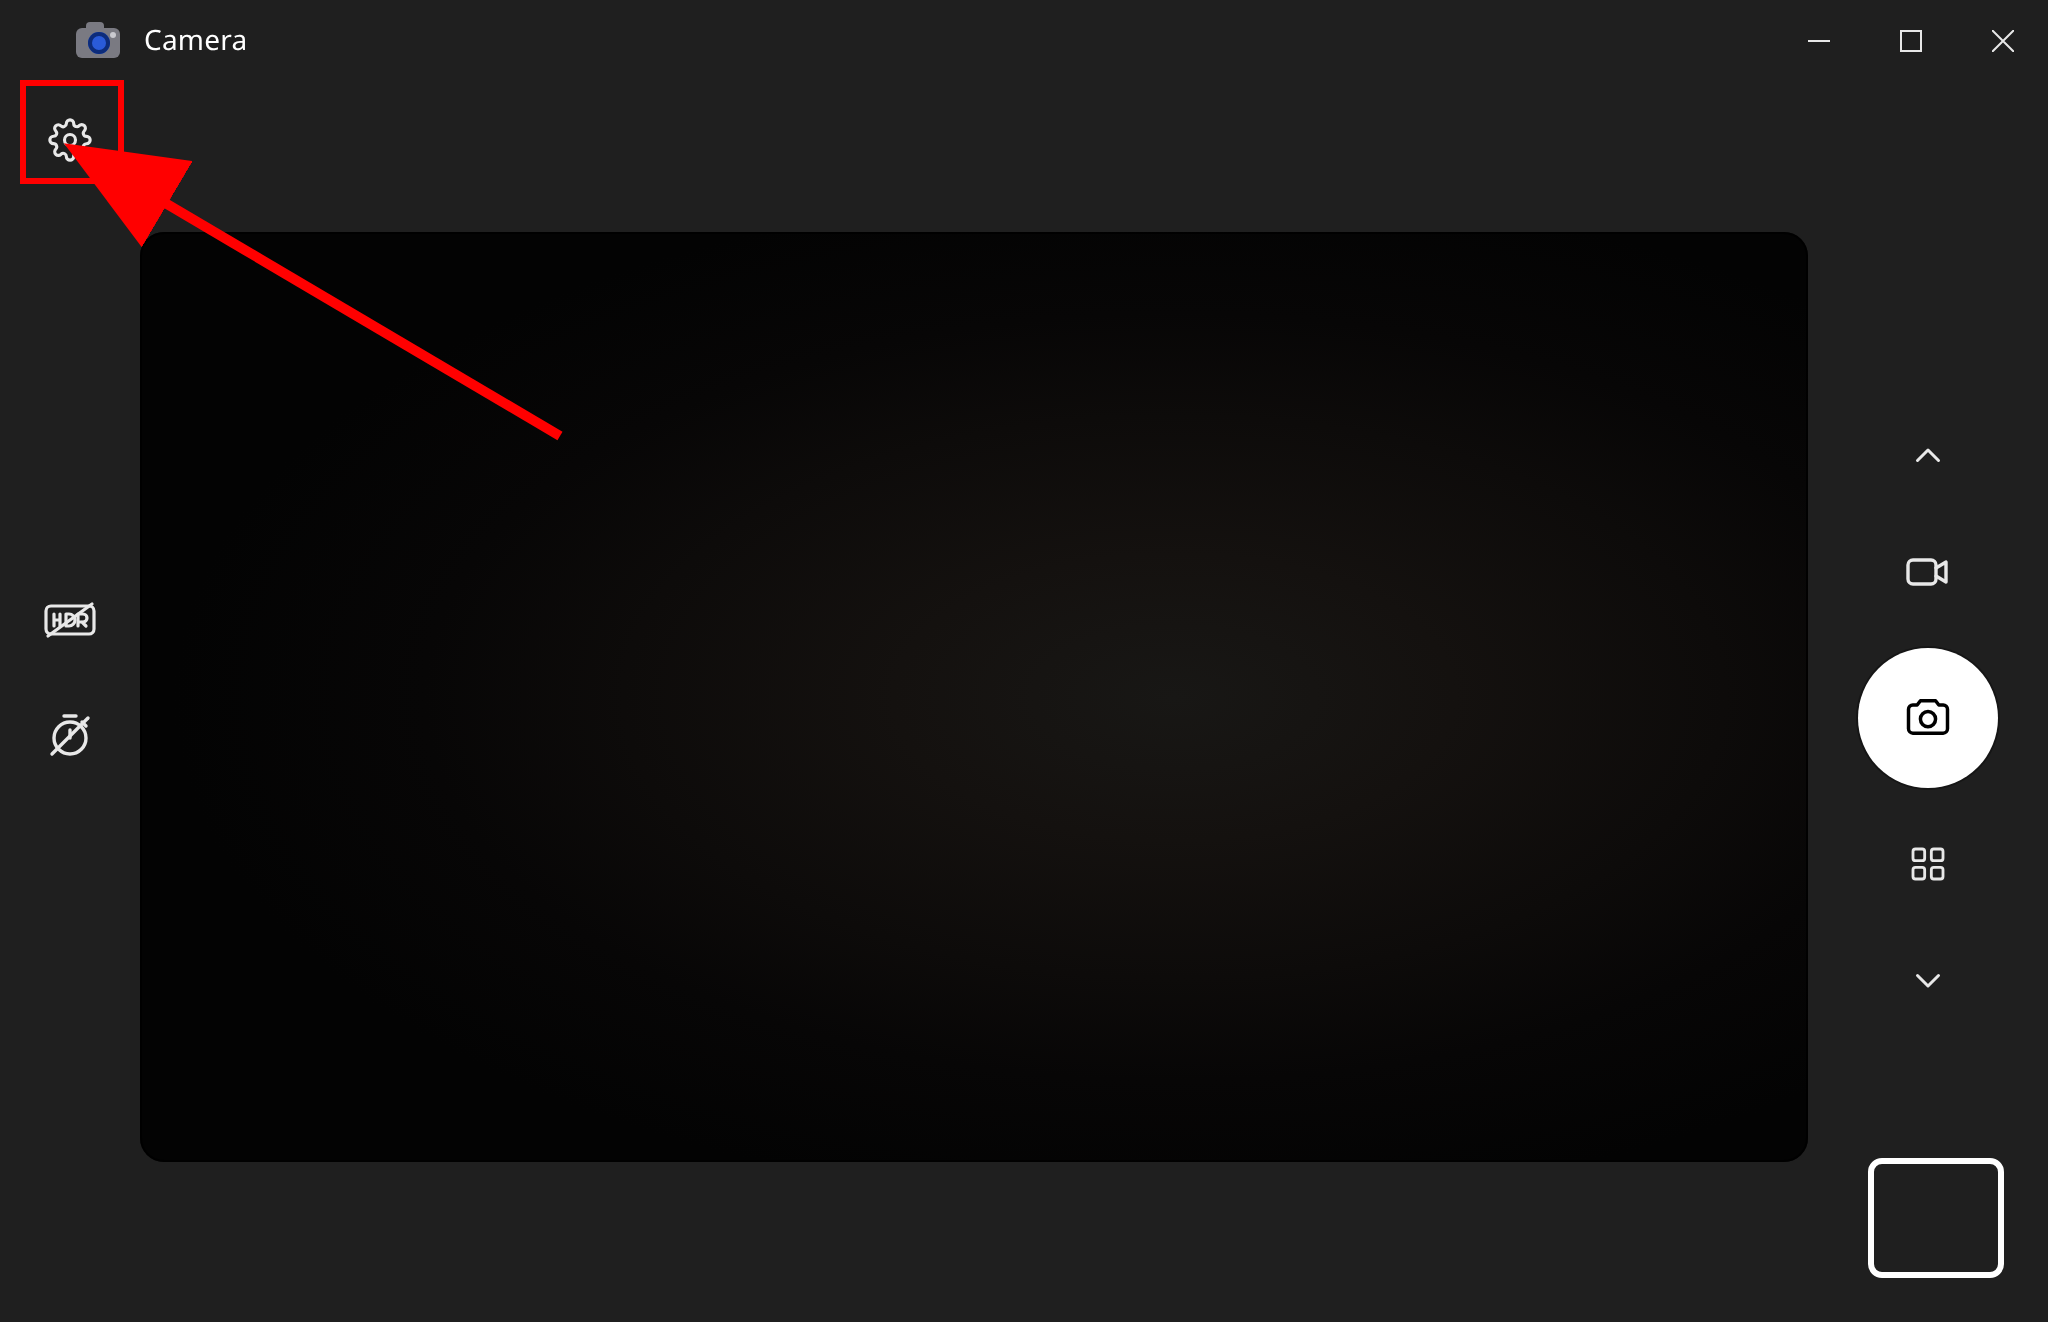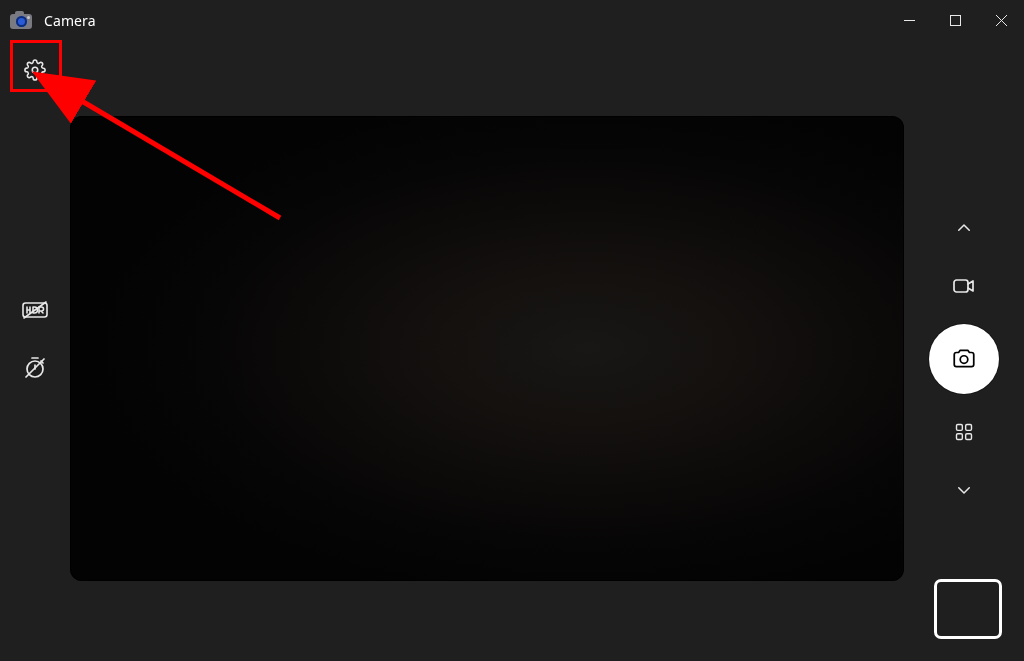--- a/index.html
+++ b/index.html
@@ -3,21 +3,21 @@
   <meta charset="utf-8">
   <style>
     * { box-sizing: border-box; margin: 0; padding: 0; }
     html, body { width: 1024px; height: 661px; overflow: hidden; background: #000; font-family: "Segoe UI", system-ui, sans-serif; }
     .window {
       width: 1024px; height: 661px; background: #1f1f1f; position: relative; color: #e8e8e8;
     }
     
     .titlebar {
       height: 40px; display: flex; align-items: center; justify-content: space-between;
-      padding-left: 10px; user-select: none;
+      padding-left: 10px; user-select: none; margin-left: 28px;
     }
     .titlebar-left { display: flex; align-items: center; gap: 12px; }
     .app-icon { width: 22px; height: 18px; position: relative; }
     .app-icon .body { position:absolute; left:0; top:3px; width:22px; height:15px; background:#7a7a82; border-radius:3px; }
     .app-icon .hump { position:absolute; left:5px; top:0; width:9px; height:6px; background:#7a7a82; border-radius:2px 2px 0 0; }
     .app-icon .lens { position:absolute; left:6px; top:5px; width:11px; height:11px; border-radius:50%; background:#2a5bd9; box-shadow: inset 0 0 0 2px #0d2c7a; }
     .app-icon .dot { position:absolute; right:2px; top:5px; width:3px; height:3px; border-radius:50%; background:#c9c9cf; }
     .title-text { font-size: 14px; color: #fff; letter-spacing: 0.1px; }
     .win-controls { display:flex; height:40px; }
     .win-btn { width:46px; height:40px; display:flex; align-items:center; justify-content:center; color:#e8e8e8; }

